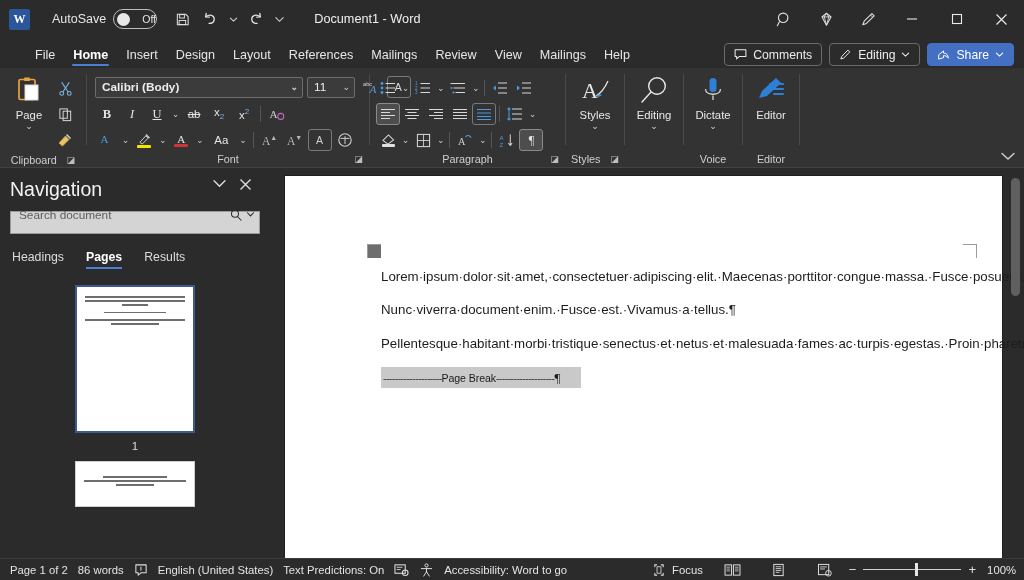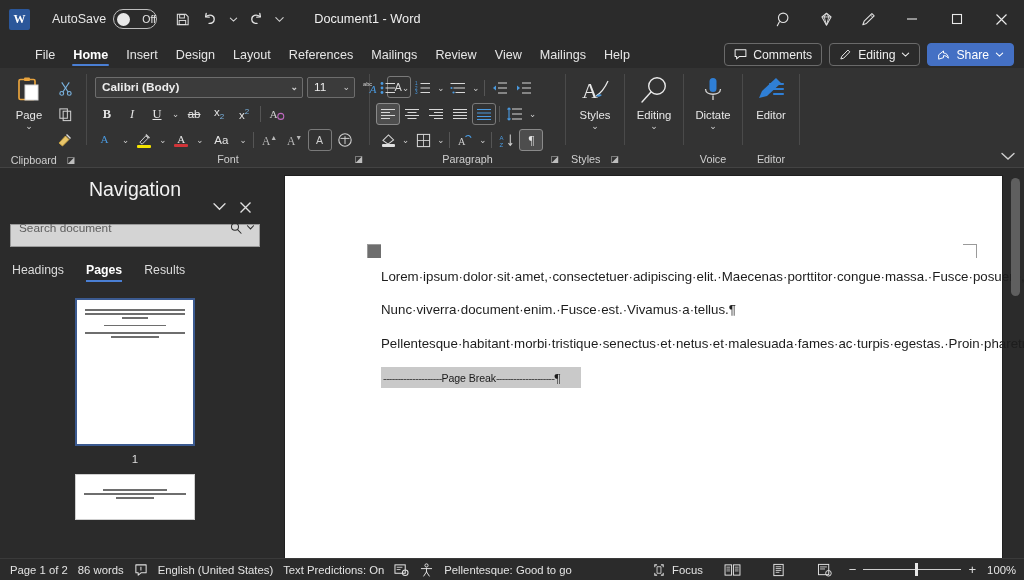--- a/index.html
+++ b/index.html
@@ -137,21 +137,21 @@
   .underbar { display:block; width:14px; height:3px; border-radius:1px; margin-top:-1px; }
 
   
   .ribbon-collapse { position:absolute; right:8px; bottom:6px; color:#cfcfcf; font-size:11px; }
 
   
   .main { flex:1; display:flex; min-height:0; background:#2b2b2b; position:relative; }
 
   
   .navpane { width: 270px; flex:0 0 270px; background:#2b2b2b; position:relative; padding: 0 10px; }
-  .navhead { display:flex; align-items:center; padding: 10px 0 6px 0; flex-direction: column; }
+  .navhead { display:flex; padding: 10px 0 6px 0; }
   .navtitle { font-size: 19.5px; color:#f2f2f2; font-weight: normal; }
   .navhead .acts { margin-left:auto; display:flex; gap: 12px; padding-right: 8px; }
   .navhead .acts span { color:#e0e0e0; font-size: 15px; }
   .navsearch {
     height: 23px; background:#d4d4d4; border:1px solid #9a9a9a;
     display:flex; align-items:center; padding: 0 4px 16px 8px; gap:4px;
     margin-top: 4px;
   }
   .navsearch .ph { flex:1; font-size:11.8px; color:#5c5c5c; }
   .navsearch .mag { color:#2a2a2a; font-size:12px; }
@@ -805,21 +805,21 @@
           <path d="M2.8 4.6 H9 M2.8 7 H7" stroke="#e0e0e0" stroke-width="0.9"></path>
           <circle cx="12" cy="10.5" r="3" fill="none" stroke="#e0e0e0" stroke-width="1.1"></circle>
         </svg>
     </span>
     <span class="sitem">
       <svg width="15" height="14" viewBox="0 0 16 15">
           <circle cx="8" cy="2.6" r="1.7" fill="none" stroke="#e0e0e0" stroke-width="1.05"></circle>
           <path d="M2.5 6 L13.5 6 M8 5.5 V9.5 M8 9.5 L5 14 M8 9.5 L11 14" stroke="#e0e0e0" stroke-width="1.05" stroke-linecap="round"></path>
         </svg>
     </span>
-    <span class="sitem">Pellentesque: Good to go</span>
+    <span class="sitem">Accessibility: Word to go</span>
 
     <span class="status-right">
       <span class="sitem" style="padding-right:6px">
         <svg width="14" height="14" viewBox="0 0 15 15">
             <path d="M3 4 V2 H5 M10 2 H12 V4 M12 11 V13 H10 M5 13 H3 V11" fill="none" stroke="#e0e0e0" stroke-width="1.1" stroke-linecap="round"></path>
             <path d="M5.4 4 H9.6 V11 H5.4 Z" fill="none" stroke="#e0e0e0" stroke-width="0.9"></path>
           </svg>
       </span>
       <span class="sitem" style="padding-right:16px">Focus</span>
       <span class="viewbtn">

